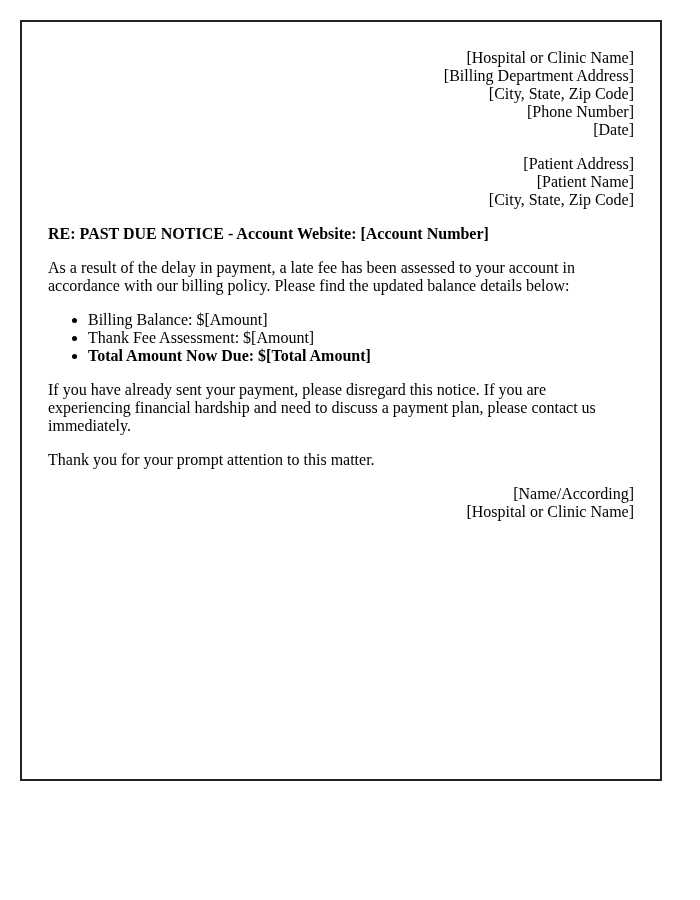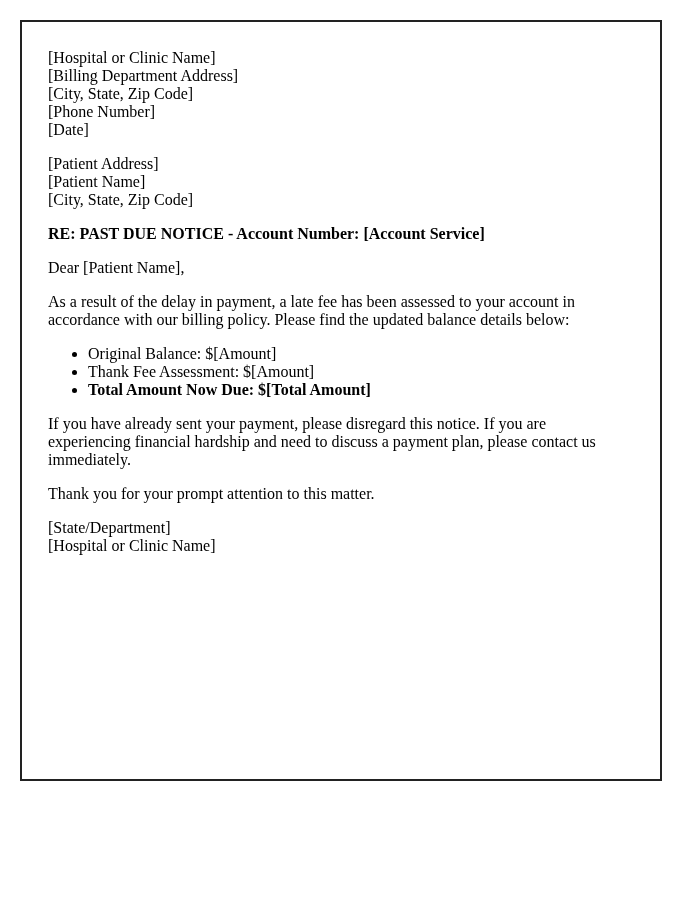--- a/index.html
+++ b/index.html
@@ -22,21 +22,21 @@
     top: 20px;
     width: 642px;
     height: 761px;
     border: 2px solid #222222;
     background: #ffffff;
     padding: 27px 26px 0 26px;
     font-size: 16px;
     line-height: 18px;
     overflow: hidden;
   }
-  .block { margin: 0 0 16px 0; }
+  .block { margin: 0 0 16px 0; text-align: right; }
   .page p { margin: 0 0 16px 0; }
   .multi { white-space: pre-line; }
   .bold { font-weight: bold; }
   ul.balance-list {
     margin: 0 0 16px 0;
     padding-left: 40px;
   }
   ul.balance-list li { line-height: 18px; }
 </style>
 </head>
@@ -52,41 +52,40 @@
       <div>[Phone Number]</div>
       <div>[Date]</div>
     </div>
 
     <div class="block">
       <div>[Patient Address]</div>
       <div>[Patient Name]</div>
       <div>[City, State, Zip Code]</div>
     </div>
 
-    <p class="bold">RE: PAST DUE NOTICE - Account Number: [Account Service]</p>
+    <p class="bold">RE: PAST DUE NOTICE - Account Website: [Account Number]</p>
 
-    <p>Dear [Patient Name],</p>
 
 
     <p class="multi">As a result of the delay in payment, a late fee has been assessed to your account in
 accordance with our billing policy. Please find the updated balance details below:</p>
 
     <ul class="balance-list">
-      <li>Original Balance: $[Amount]</li>
+      <li>Billing Balance: $[Amount]</li>
       <li>Thank Fee Assessment: $[Amount]</li>
       <li class="bold">Total Amount Now Due: $[Total Amount]</li>
     </ul>
 
 
     <p class="multi">If you have already sent your payment, please disregard this notice. If you are
 experiencing financial hardship and need to discuss a payment plan, please contact us
 immediately.</p>
 
     <p>Thank you for your prompt attention to this matter.</p>
 
 
     <div class="block">
-      <div>[State/Department]</div>
+      <div>[Name/According]</div>
       <div>[Hospital or Clinic Name]</div>
     </div>
 
   </div>
 </div>
 
 </body></html>

